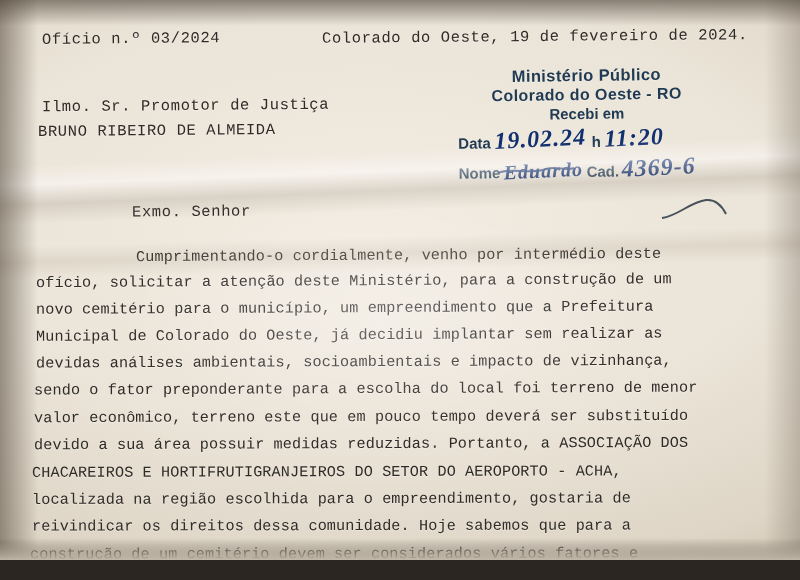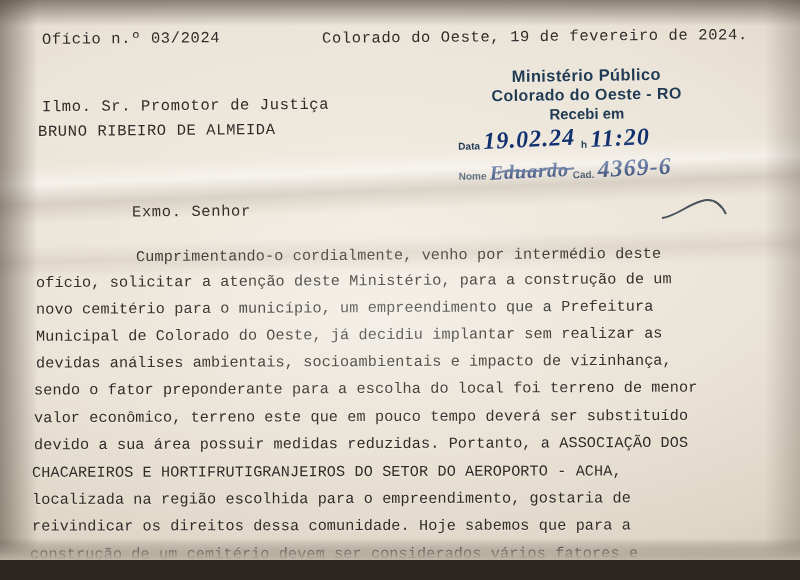--- a/index.html
+++ b/index.html
@@ -152,21 +152,21 @@
   }
   #stamp .stamp-row {
     display: flex;
     align-items: flex-end;
     margin-top: 4px;
     padding-left: 6px;
   }
   #stamp .stamp-label {
     font-family: "Liberation Sans", sans-serif;
     font-weight: bold;
-    font-size: 10px;
+    font-size: 15px;
     color: #1f3a52;
     margin-right: 3px;
     white-space: pre;
   }
   .handwriting {
     font-family: "Liberation Serif", serif;
     font-style: italic;
     font-weight: bold;
     color: #12306e;
     font-size: 24px;

